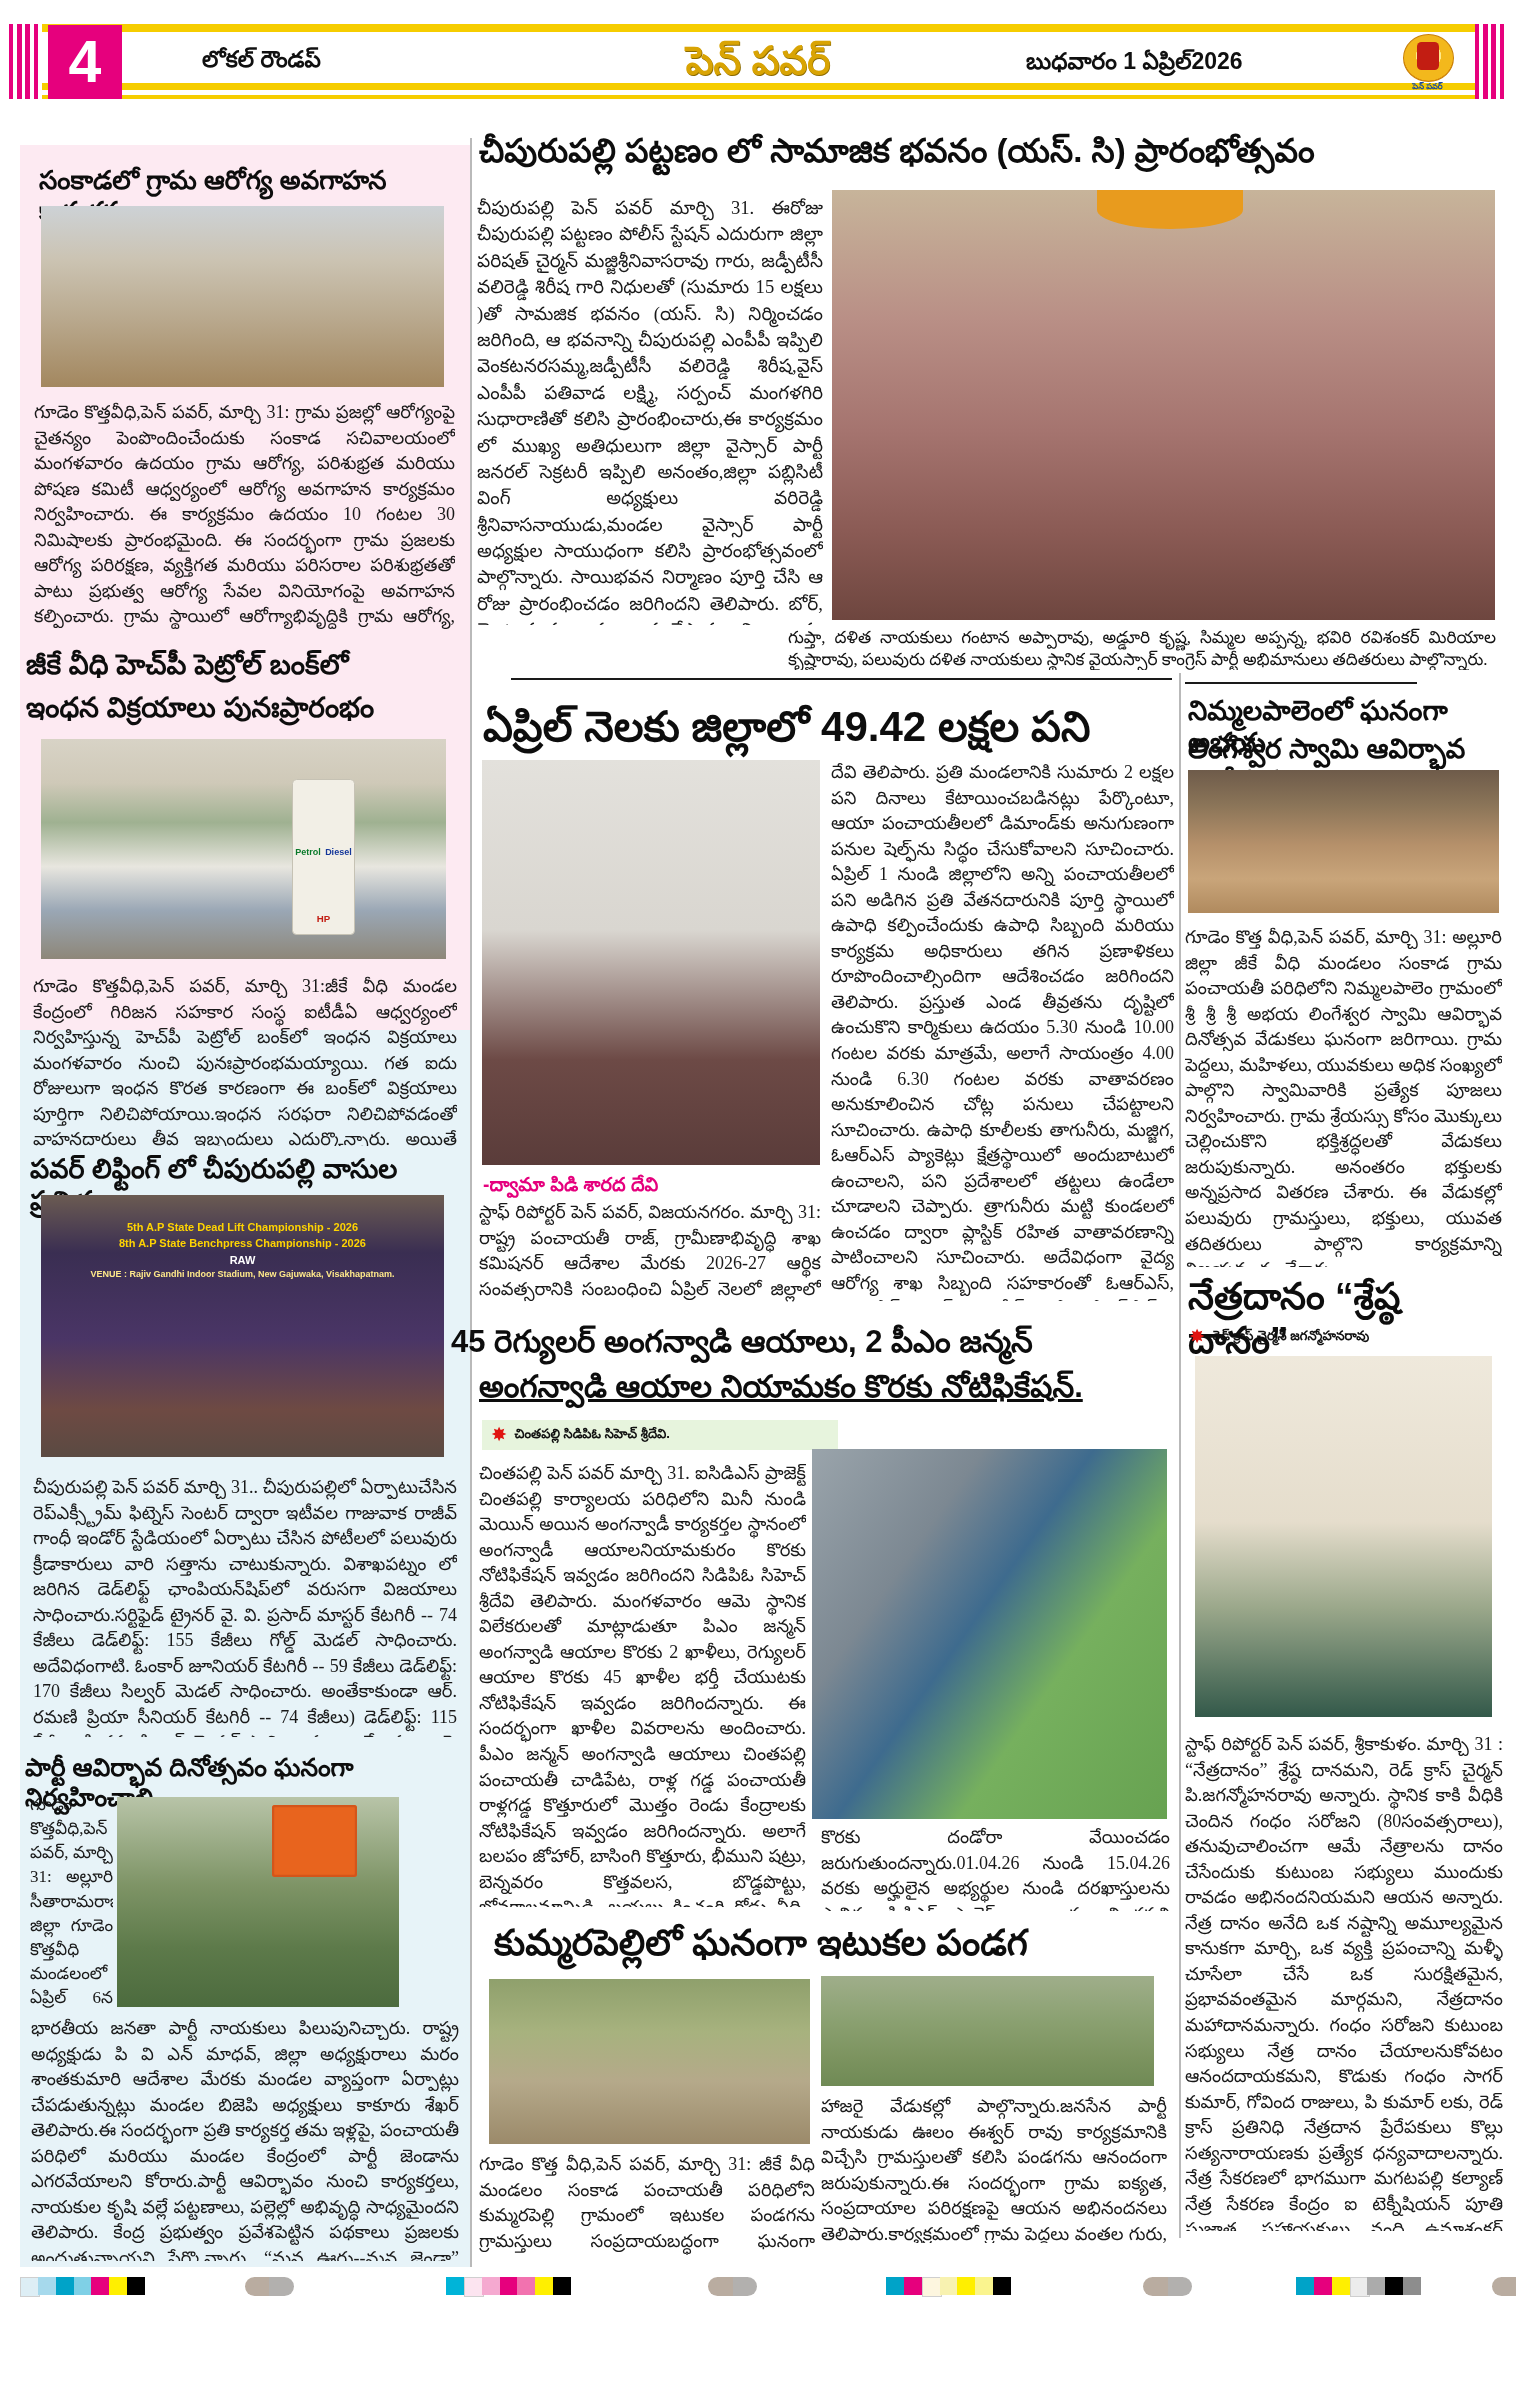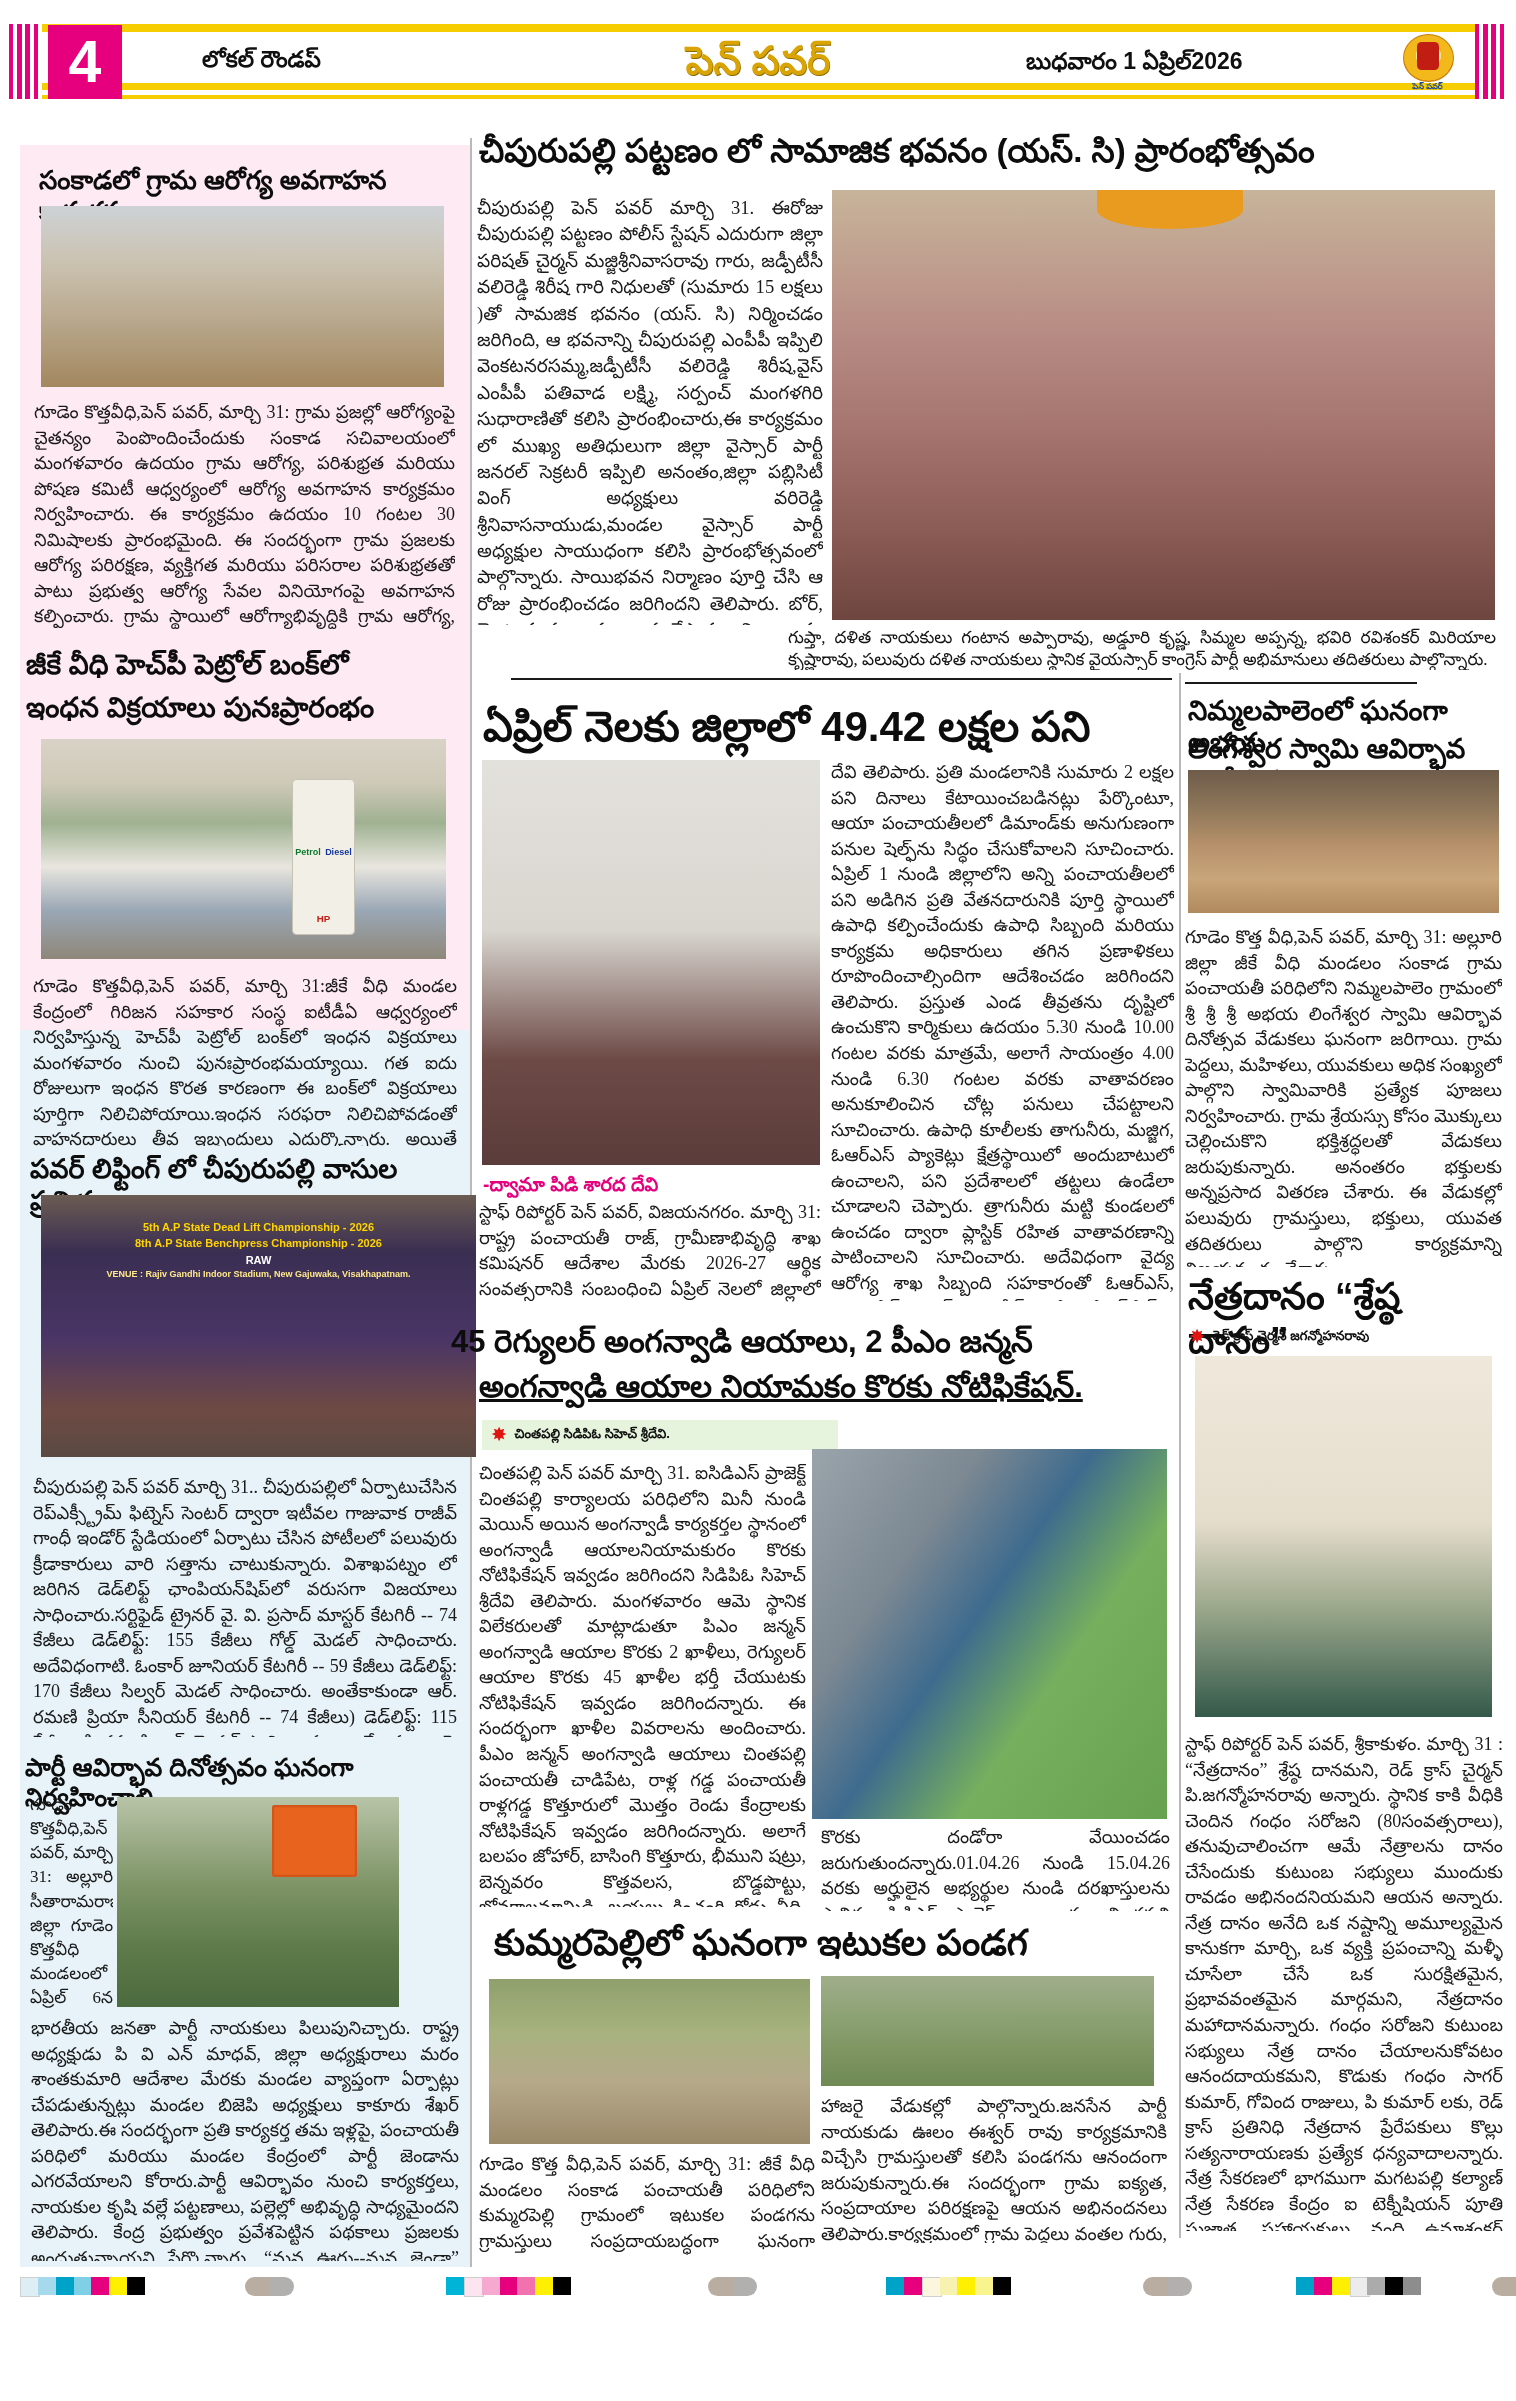--- a/index.html
+++ b/index.html
@@ -35,21 +35,21 @@
   .straptext{font-family:"Liberation Sans",sans-serif;font-weight:bold;font-size:13px;color:#101010;}
   .photo{overflow:hidden;}
   .ph-health{background:linear-gradient(180deg,#cdd2d6 0%,#cbc3b2 30%,#b9a98e 62%,#a3875f 100%);}
   .ph-petrol{background:linear-gradient(180deg,#d8d3c6 0%,#cfc9b8 20%,#9fb191 38%,#e8e6df 58%,#9aa7b5 78%,#8e8779 100%);}
   .pump{position:absolute;left:62%;top:18%;width:15%;height:70%;background:#f2efe6;border-radius:4.5px;border:0.7px solid #c6c2b4;}
   .pump-label{position:absolute;left:0;right:0;top:44%;display:flex;justify-content:space-around;
               font-family:"Liberation Sans",sans-serif;font-weight:bold;font-size:9px;}
   .pl-petrol{color:#0a7a2a;} .pl-diesel{color:#15379a;}
   .pump-hp{position:absolute;left:0;right:0;bottom:6%;text-align:center;color:#c21d12;
            font-family:"Liberation Sans",sans-serif;font-weight:bold;font-size:9.7px;}
-  .ph-powerlift{background:linear-gradient(180deg,#6b5b52 0%,#3a2e52 22%,#4a3566 55%,#6e4a43 82%,#5a4a42 100%);padding-left:32px;}
+  .ph-powerlift{background:linear-gradient(180deg,#6b5b52 0%,#3a2e52 22%,#4a3566 55%,#6e4a43 82%,#5a4a42 100%);}
   .banner{position:absolute;left:7%;top:9%;width:86%;text-align:center;color:#ffd400;
           font-family:"Liberation Sans",sans-serif;font-weight:bold;font-size:11px;line-height:1.5;}
   .banner .b3{color:#ffffff;} .banner .b4{color:#ffe98a;font-size:9px;}
   .ph-party{background:linear-gradient(180deg,#b8c4a8 0%,#7e9466 42%,#5d7a4a 72%,#4c6b3e 100%);}
   .flag{position:absolute;left:55%;top:4%;width:30%;height:34%;background:#e8641e;border-radius:3px;
         box-shadow:inset 0 0 0 2.2px #d4551a;}
   .ph-main{background:linear-gradient(180deg,#c7b49a 0%,#b98f86 30%,#a5746f 56%,#8a5a54 80%,#6e463f 100%);}
   .garland{position:absolute;left:40%;top:0;width:22%;height:9%;border-radius:0 0 50% 50%;background:#e89b1e;}
   .ph-sarada{background:linear-gradient(180deg,#e3e1dc 0%,#d9d6d0 42%,#6d4a46 74%,#5a3c3a 100%);}
   .ph-anganwadi{background:linear-gradient(125deg,#9aa4ab 0%,#7c8892 28%,#3e6b8e 46%,#76b05e 66%,#67a251 100%);}

